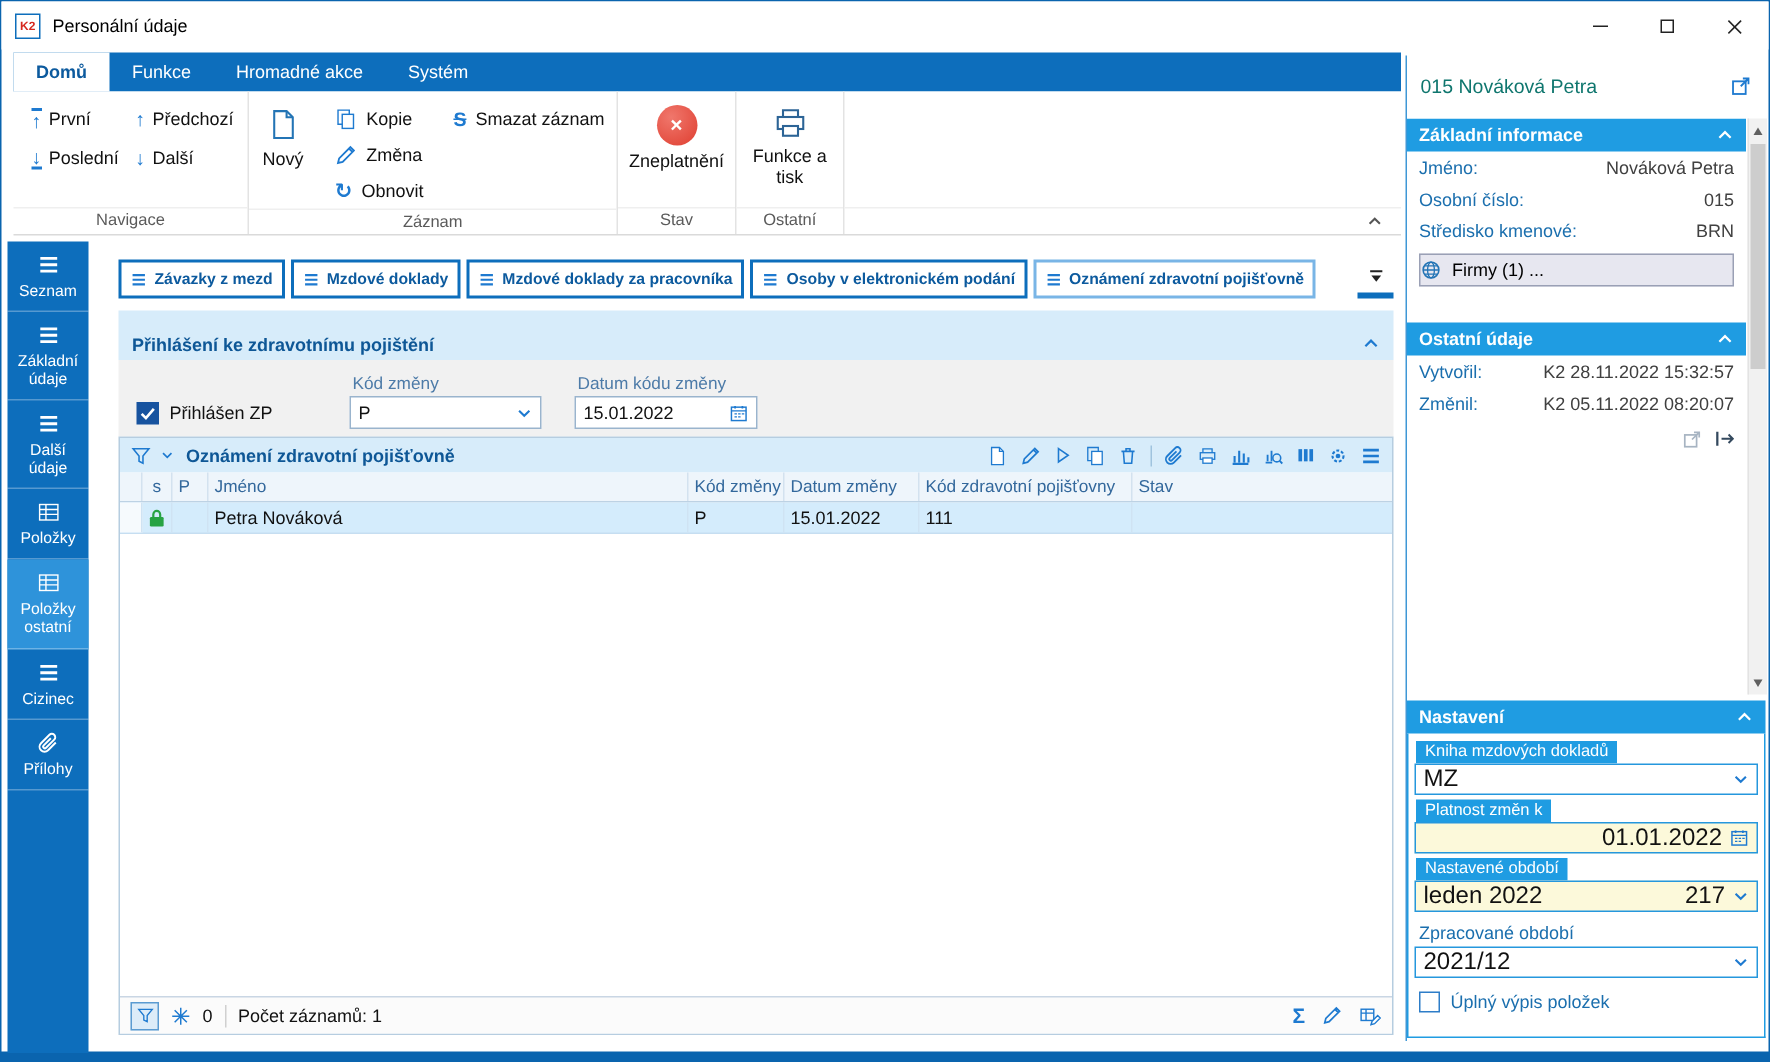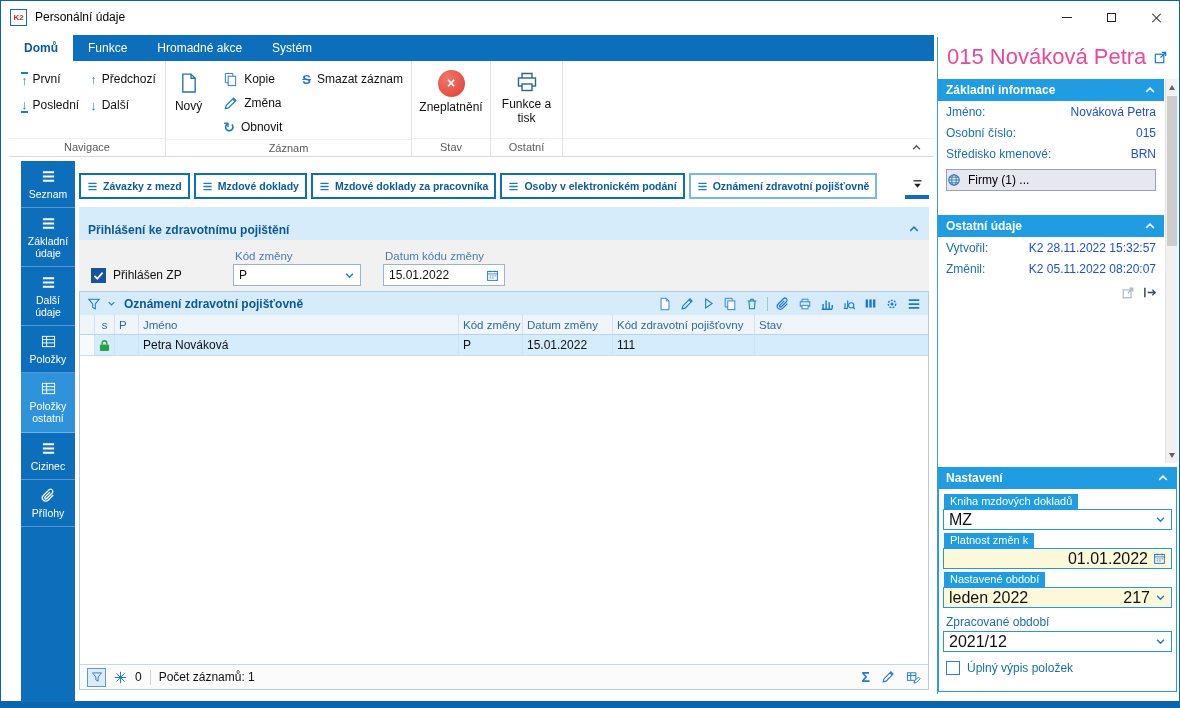--- a/index.html
+++ b/index.html
@@ -43,21 +43,21 @@
 .small-btn{display:flex;align-items:center;gap:6px;height:24px;font-size:12px;white-space:nowrap;color:#111;padding:0 4px}
 .small-btn .ic{color:#1e7ad0}
 .s-glyph{color:#1e7ad0;font-weight:bold;font-size:13px;text-decoration:line-through;line-height:1}
 .refresh-glyph{color:#1e7ad0;font-size:14px;font-weight:bold;line-height:1}
 .page-ic{color:#2374b5}
 .xcircle{width:27px;height:27px;border-radius:50%;background:radial-gradient(circle at 35% 30%,#f0776c,#df3e30);color:#fff;font-size:14px;font-weight:bold;display:flex;align-items:center;justify-content:center}
 .printer-ic{color:#2c6496}
 .ribbon-chevron{position:absolute;right:12px;bottom:3px;color:#555}
 
 
-.sidebar{position:absolute;left:20px;top:160px;width:54px;height:541px;background:#0d6ebc;display:flex;flex-direction:column}
+.sidebar{position:absolute;left:4px;top:160px;width:54px;height:541px;background:#0d6ebc;display:flex;flex-direction:column}
 .side-item{display:flex;flex-direction:column;align-items:center;gap:4px;padding:8px 1px 7px;color:#fff;font-size:10.5px;line-height:1.15;text-align:center;border-bottom:1px solid rgba(255,255,255,.30)}
 .side-item .ic{color:#fff}
 .side-item.active{background:#2e93da}
 .side-fill{flex:1}
 
 
 .main{position:absolute;left:70px;top:160px;width:862px;height:541px}
 .view-tabs{position:absolute;left:8px;right:4px;top:12px;height:26px;display:flex;gap:4px;align-items:stretch}
 .vtab{border:2px solid #0d6ebc;background:#fff;color:#0c5a9e;font-weight:bold;font-size:10.5px;display:flex;align-items:center;gap:5px;padding:0 6px;white-space:nowrap;overflow:hidden}
 .vtab .ic{color:#1e7ad0}
@@ -95,30 +95,30 @@
 .grid-status{height:25px;border-top:1px solid #c9d6e4;background:#fbfbfb;display:flex;align-items:center;padding:0 7px;gap:8px;flex-shrink:0;font-size:12px}
 .funnel-box{width:19px;height:19px;border:1px solid #5b9bd1;background:#ddecf8;display:flex;align-items:center;justify-content:center;color:#1e7ad0}
 .snow{color:#1e7ad0}
 .st-sep{width:1px;height:15px;background:#d0d0d0}
 .gs-right{margin-left:auto;display:flex;align-items:center;gap:11px;color:#1e7ad0}
 .sum-glyph{font-size:14px;font-weight:bold;color:#1e7ad0;line-height:1}
 
 
 .rpanel{position:absolute;left:936px;top:36px;right:1px;bottom:7px;background:#fff;border-left:1px solid #3f97d6}
 .rp-title-row{height:40px;display:flex;align-items:center;padding:0 10px 0 9px;gap:6px}
-.rp-title{font-size:22px;color:#ec4899;flex:1;white-space:nowrap;overflow:hidden}
+.rp-title{font-size:13px;color:#0f766e;flex:1;white-space:nowrap;overflow:hidden}
 .rp-ext{color:#1e7ad0}
 .rp-scroll{position:absolute;left:0;right:14px;top:42px;height:384px;overflow:hidden}
 .rp-header{height:22px;background:#1f9ce2;color:#fff;font-weight:bold;font-size:12px;display:flex;align-items:center;padding:0 8px;gap:7px}
 .rp-right{margin-left:auto;display:flex;align-items:center;gap:7px}
 .rp-header .chev{color:#fff}
 .pale{color:rgba(255,255,255,.55)}
 .rp-row{display:flex;justify-content:space-between;align-items:center;height:21px;padding:0 8px;font-size:12px}
 .rp-label{color:#1b6fae}
-.rp-value{color:#1d4ed8}
+.rp-value{color:#404040}
 .firms-btn{margin:5px 8px;height:22px;background:#e7e7f0;border:1px solid #9aa0b5;display:flex;align-items:center;gap:7px;font-size:12px;color:#000}
 .firms-btn .ic{color:#2374b5}
 .mt{margin-top:24px}
 .pic-body{position:relative;height:145px;background:#fff}
 .pic-icons{position:absolute;top:6px;right:6px;display:flex;gap:8px;align-items:center}
 .pic-ext{color:#a7b4c2}
 .pic-resize{color:#34495e}
 .rp-scrollbar{position:absolute;top:42px;right:0;width:13px;height:384px;background:#f1f1f1;border-left:1px solid #e3e3e3}
 .sb-arr{position:absolute;left:0;width:12px;height:14px;display:flex;align-items:center;justify-content:center}
 .sb-arr.up{top:1px}.sb-arr.down{bottom:1px}

